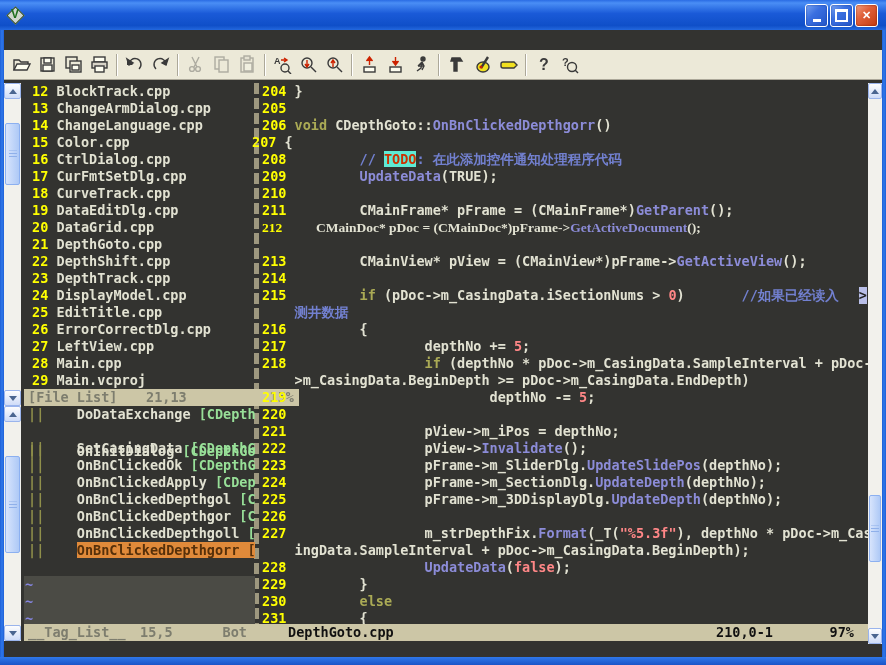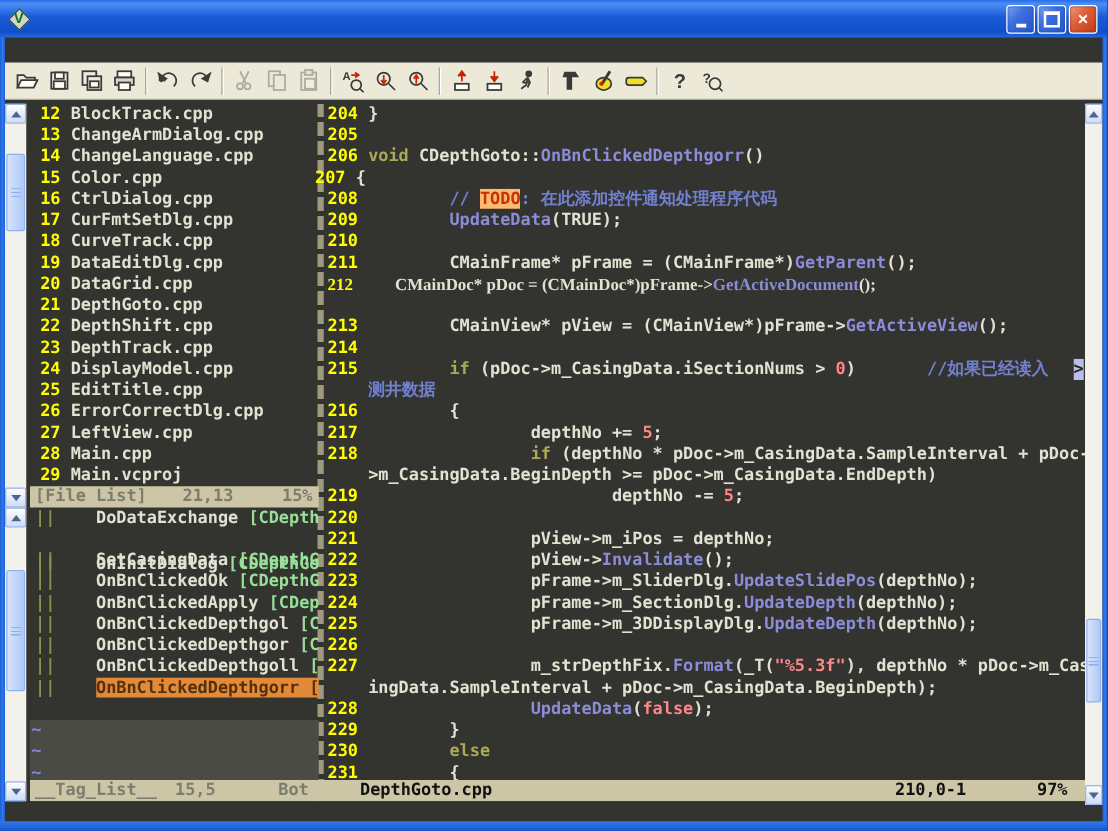--- a/index.html
+++ b/index.html
@@ -38,21 +38,21 @@
   .tb-btn{width:26px;height:26px;display:flex;align-items:center;justify-content:center;}
   .tb-sep{width:1px;height:22px;background:#aca899;margin:0 4px;box-shadow:1px 0 0 #fff;}
   .tb-btn svg{width:19px;height:19px;}
   
   #editor{position:absolute;left:4px;top:80px;width:878px;height:577px;background:#333330;
     font-family:"DejaVu Sans Mono",monospace;font-weight:bold;font-size:13.5px;line-height:17px;}
   .row{position:absolute;white-space:pre;height:17px;color:#e2e2d2;}
   .num{display:inline-block;width:3ch;text-align:right;color:#ffff00;}
   .sp{display:inline-block;width:1ch;}
   .w{color:#e2e2d2;} .k{color:#aaaa55;} .f{color:#8c8cd8;} .c{color:#7280d0;}
-  .n{color:#ff8787;} .t{background:#fdba74;color:#cc3000;}
+  .n{color:#ff8787;} .t{background:#5eead4;color:#cc3000;}
   .x{position:absolute;right:1px;top:0;background:#b9bfe8;color:#222;}
   
   .fnum{display:inline-block;width:3ch;text-align:right;color:#ffff00;margin-right:1ch;}
   .fold{color:#8f8f4a;}
   .tagname{color:#e2e2d2;}
   .tagcls{color:#98e098;}
   .hl{background:#e08a3a;color:#56300a;}
   #nontext{position:absolute;left:20px;top:496px;width:231px;height:48px;background:#4b4b45;}
   .tilde{position:absolute;left:21px;color:#8585e0;}
   
@@ -290,21 +290,21 @@
         <div class="row" style="left: 20px; top: 190px; width: 227px; overflow: hidden;"><span class="fnum">23</span><span>DepthTrack.cpp</span></div>
         <div class="row" style="left: 20px; top: 207px; width: 227px; overflow: hidden;"><span class="fnum">24</span><span>DisplayModel.cpp</span></div>
         <div class="row" style="left: 20px; top: 224px; width: 227px; overflow: hidden;"><span class="fnum">25</span><span>EditTitle.cpp</span></div>
         <div class="row" style="left: 20px; top: 241px; width: 227px; overflow: hidden;"><span class="fnum">26</span><span>ErrorCorrectDlg.cpp</span></div>
         <div class="row" style="left: 20px; top: 258px; width: 227px; overflow: hidden;"><span class="fnum">27</span><span>LeftView.cpp</span></div>
         <div class="row" style="left: 20px; top: 275px; width: 227px; overflow: hidden;"><span class="fnum">28</span><span>Main.cpp</span></div>
         <div class="row" style="left: 20px; top: 292px; width: 227px; overflow: hidden;"><span class="fnum">29</span><span>Main.vcproj</span></div>
       </div>
     <div id="vsep"></div>
 
-    <div class="statusbar st-nc" style="left:20px;top:309px;width:231px;">
+    <div class="statusbar st-nc" style="left:20px;top:309px;width:231px;padding-left:44px;">
       <span class="abs" style="left:4px;">[File List]</span>
       <span class="abs" style="left:122px;">21,13</span>
       <span class="abs" style="right:5px;">15%</span>
     </div>
 
     <div id="tag-list">
         <div class="row" style="left: 20px; top: 326px; width: 227px; overflow: hidden; padding-left: 4px;"><span class="fold">||</span><span>    </span><span class="tagname">DoDataExchange</span><span class="tagcls"> [CDepth</span></div>
         <div class="row" style="left: 20px; top: 343px; width: 227px; overflow: hidden; padding-left: 4px; margin-top: 20px;"><span class="fold">||</span><span>    </span><span class="tagname">OnInitDialog</span><span class="tagcls"> [CDepthGo</span></div>
         <div class="row" style="left: 20px; top: 360px; width: 227px; overflow: hidden; padding-left: 4px;"><span class="fold">||</span><span>    </span><span class="tagname">SetCasingData</span><span class="tagcls"> [CDepthG</span></div>
         <div class="row" style="left: 20px; top: 377px; width: 227px; overflow: hidden; padding-left: 4px;"><span class="fold">||</span><span>    </span><span class="tagname">OnBnClickedOk</span><span class="tagcls"> [CDepthG</span></div>

